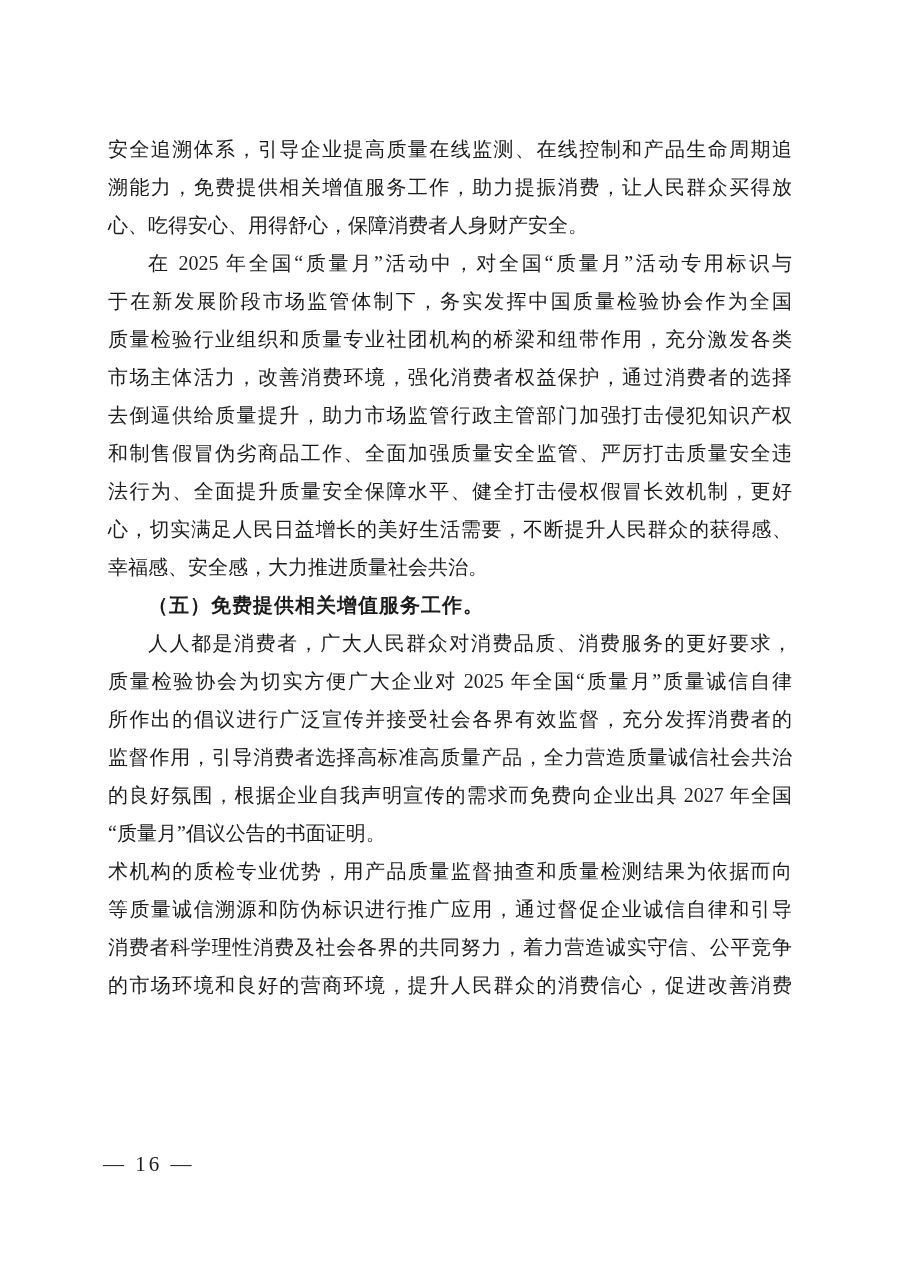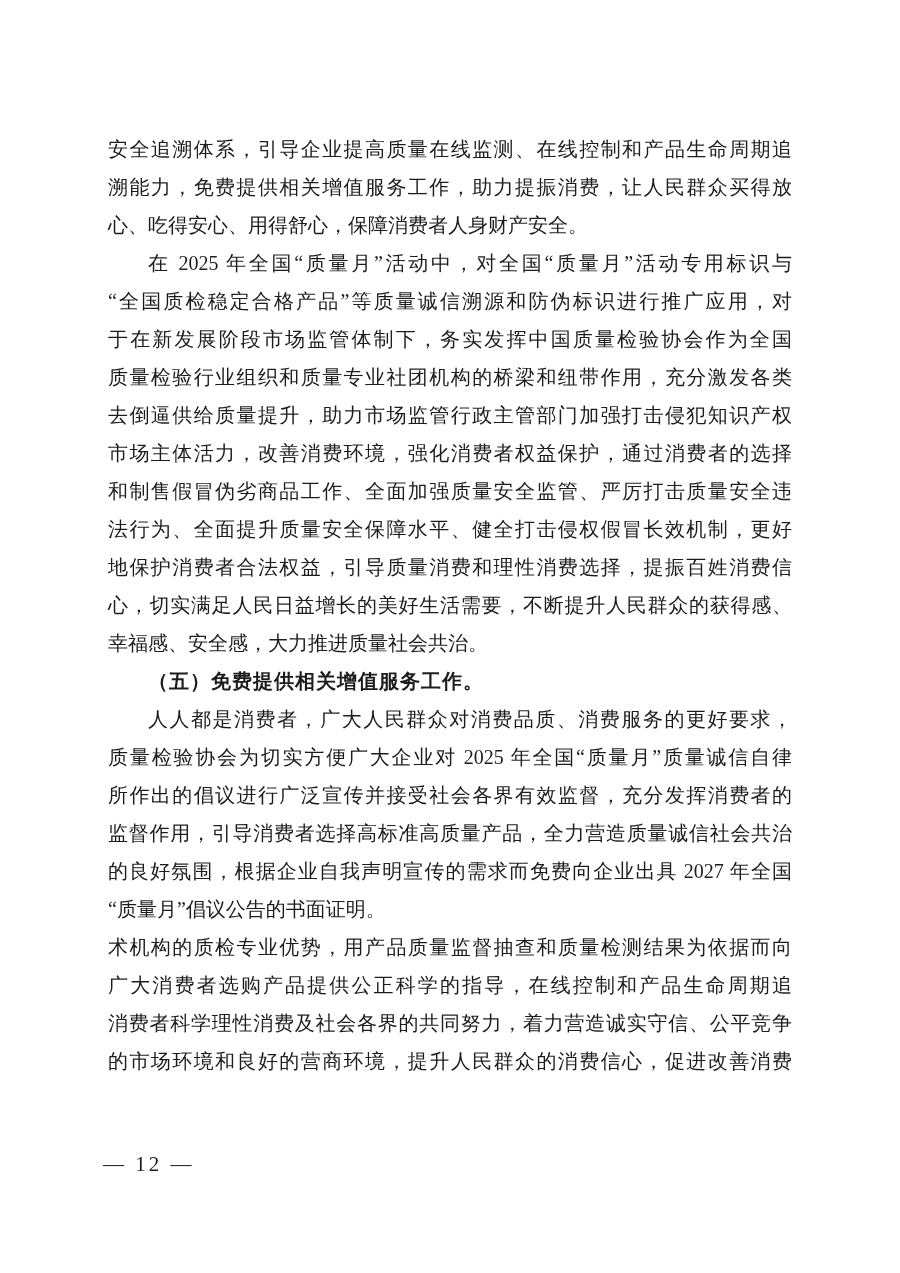--- a/index.html
+++ b/index.html
@@ -52,43 +52,41 @@
 
 <div class="page" style="background: rgb(255, 255, 255); color: rgb(28, 28, 28);">
   <main class="text-block" id="text-block">
       <div class="paragraph body">
         <div class="line">安全追溯体系，引导企业提高质量在线监测、在线控制和产品生命周期追</div>
         <div class="line">溯能力，免费提供相关增值服务工作，助力提振消费，让人民群众买得放</div>
         <div class="line unstretched">心、吃得安心、用得舒心，保障消费者人身财产安全。</div>
       </div>
       <div class="paragraph body">
         <div class="line indent">在 2025 年全国“质量月”活动中，对全国“质量月”活动专用标识与</div>
-        <div class="line">“全国质检稳定合格产品”等质量诚信溯源和防伪标识进行推广应用，对</div>
         <div class="line">于在新发展阶段市场监管体制下，务实发挥中国质量检验协会作为全国</div>
         <div class="line">质量检验行业组织和质量专业社团机构的桥梁和纽带作用，充分激发各类</div>
+        <div class="line">市场主体活力，改善消费环境，强化消费者权益保护，通过消费者的选择</div>
         <div class="line">去倒逼供给质量提升，助力市场监管行政主管部门加强打击侵犯知识产权</div>
-        <div class="line">市场主体活力，改善消费环境，强化消费者权益保护，通过消费者的选择</div>
         <div class="line">和制售假冒伪劣商品工作、全面加强质量安全监管、严厉打击质量安全违</div>
         <div class="line">法行为、全面提升质量安全保障水平、健全打击侵权假冒长效机制，更好</div>
-        <div class="line">地保护消费者合法权益，引导质量消费和理性消费选择，提振百姓消费信</div>
         <div class="line">心，切实满足人民日益增长的美好生活需要，不断提升人民群众的获得感、</div>
         <div class="line unstretched">幸福感、安全感，大力推进质量社会共治。</div>
       </div>
       <div class="paragraph heading">
         <div class="line unstretched indent">（五）免费提供相关增值服务工作。</div>
       </div>
       <div class="paragraph body">
         <div class="line indent">人人都是消费者，广大人民群众对消费品质、消费服务的更好要求，</div>
         <div class="line">质量检验协会为切实方便广大企业对 2025 年全国“质量月”质量诚信自律</div>
         <div class="line">所作出的倡议进行广泛宣传并接受社会各界有效监督，充分发挥消费者的</div>
         <div class="line">监督作用，引导消费者选择高标准高质量产品，全力营造质量诚信社会共治</div>
         <div class="line">的良好氛围，根据企业自我声明宣传的需求而免费向企业出具 2027 年全国</div>
         <div class="line unstretched">“质量月”倡议公告的书面证明。</div>
       </div>
       <div class="paragraph body">
         <div class="line">术机构的质检专业优势，用产品质量监督抽查和质量检测结果为依据而向</div>
-        <div class="line">广大消费者选购产品提供公正科学的指导，在线控制和产品生命周期追</div>
+        <div class="line">等质量诚信溯源和防伪标识进行推广应用，通过督促企业诚信自律和引导</div>
         <div class="line">消费者科学理性消费及社会各界的共同努力，着力营造诚实守信、公平竞争</div>
         <div class="line">的市场环境和良好的营商环境，提升人民群众的消费信心，促进改善消费</div>
       </div>
     </main>
-  <div class="page-number">— 12 —</div>
+  <div class="page-number">— 16 —</div>
 </div>
 
 </body></html>

